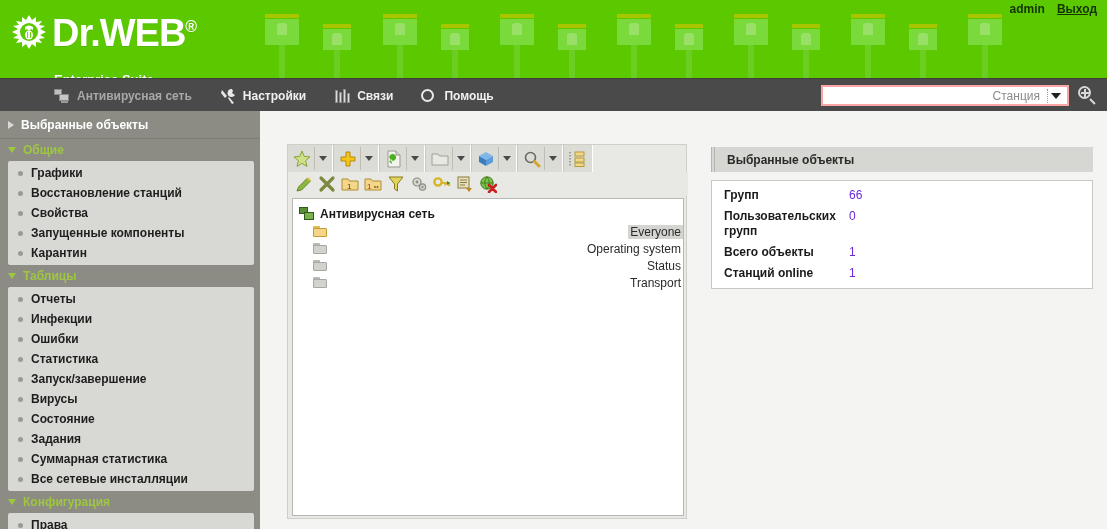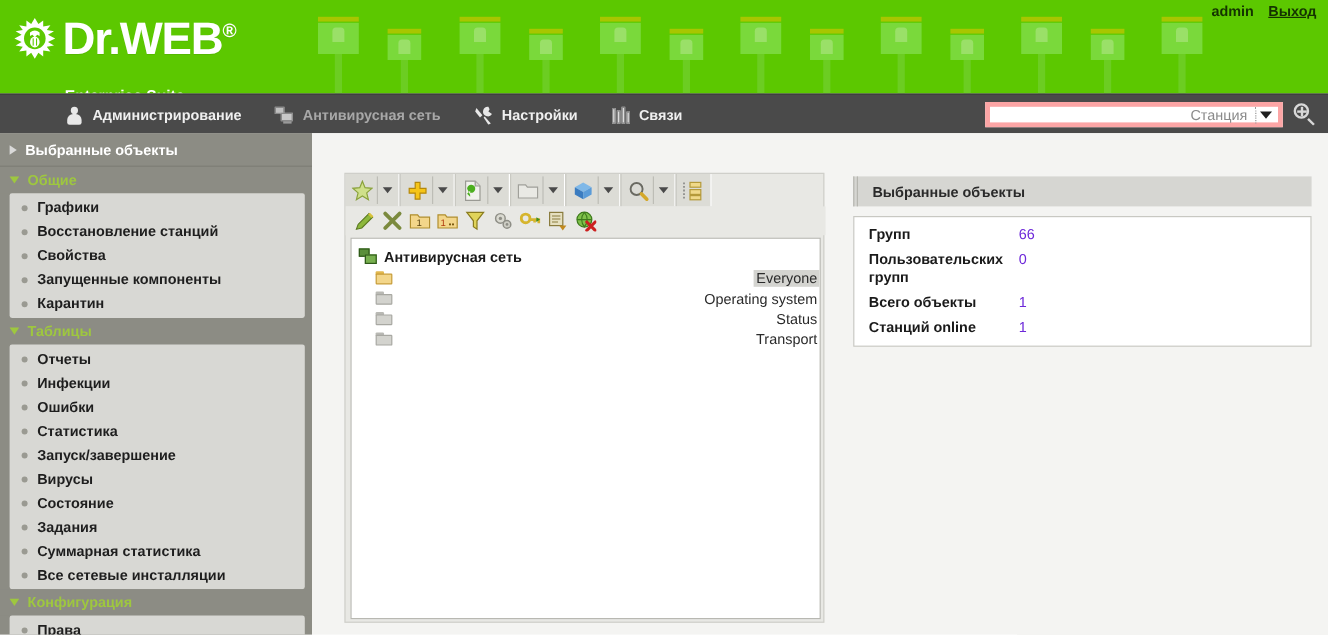--- a/index.html
+++ b/index.html
@@ -132,21 +132,21 @@
   }
   .ico-ring {
     border: 2px solid #e8e8e8; border-radius: 50%;
     width: 13px; height: 13px; margin-top: 1px;
   }
 
   .search-box {
     position: absolute; right: 38px; top: 6px;
     width: 248px; height: 21px;
     background: #ffffff;
-    border: 4px solid #fca5a5;
+    border: 2px solid #fca5a5;
     display: flex; align-items: center;
   }
   .search-input {
     flex: 1; height: 19px; border: none; outline: none;
     padding: 0 4px; font-size: 12px;
     font-family: "Liberation Sans", "DejaVu Sans", sans-serif;
     background: transparent;
   }
   .search-scope {
     font-size: 12px; color: #8a8a8a; padding: 0 4px; white-space: nowrap;
@@ -460,27 +460,20 @@
     </div>
 
     <div class="admin-area">
       <span class="user">admin</span><span class="logout">Выход</span>
     </div>
   </div>
 
   <div class="navbar">
     <div class="nav-items">
 
-      <div class="nav-item">
-        <span class="nav-ico ico-user">
-            <span class="head"></span>
-            <span class="body"></span>
-          </span>
-        <span>Администрирование</span>
-      </div>
 
       <div class="nav-item active">
         <span class="nav-ico ico-net">
             <span class="m1"></span>
             <span class="m2"></span>
             <span class="st"></span>
           </span>
         <span>Антивирусная сеть</span>
       </div>
 
@@ -498,20 +491,26 @@
       <div class="nav-item">
         <span class="nav-ico ico-books">
           <span style="left:1px;height:13px;"></span>
           <span style="left:5px;height:11px;"></span>
           <span style="left:9px;height:14px;"></span>
           <span style="left:13px;height:10px;"></span>
         </span>
         <span>Связи</span>
       </div>
 
+      <div class="nav-item">
+        <span class="nav-ico">
+            <span class="ico-ring" style="display:block;"></span>
+          </span>
+        <span>Помощь</span>
+      </div>
 
     </div>
 
     <div class="search-box">
       <input class="search-input" type="text" placeholder="" style="">
       <span class="search-scope">Станция</span>
       <span class="search-sep"></span>
       <span class="search-caret"></span>
     </div>
 

